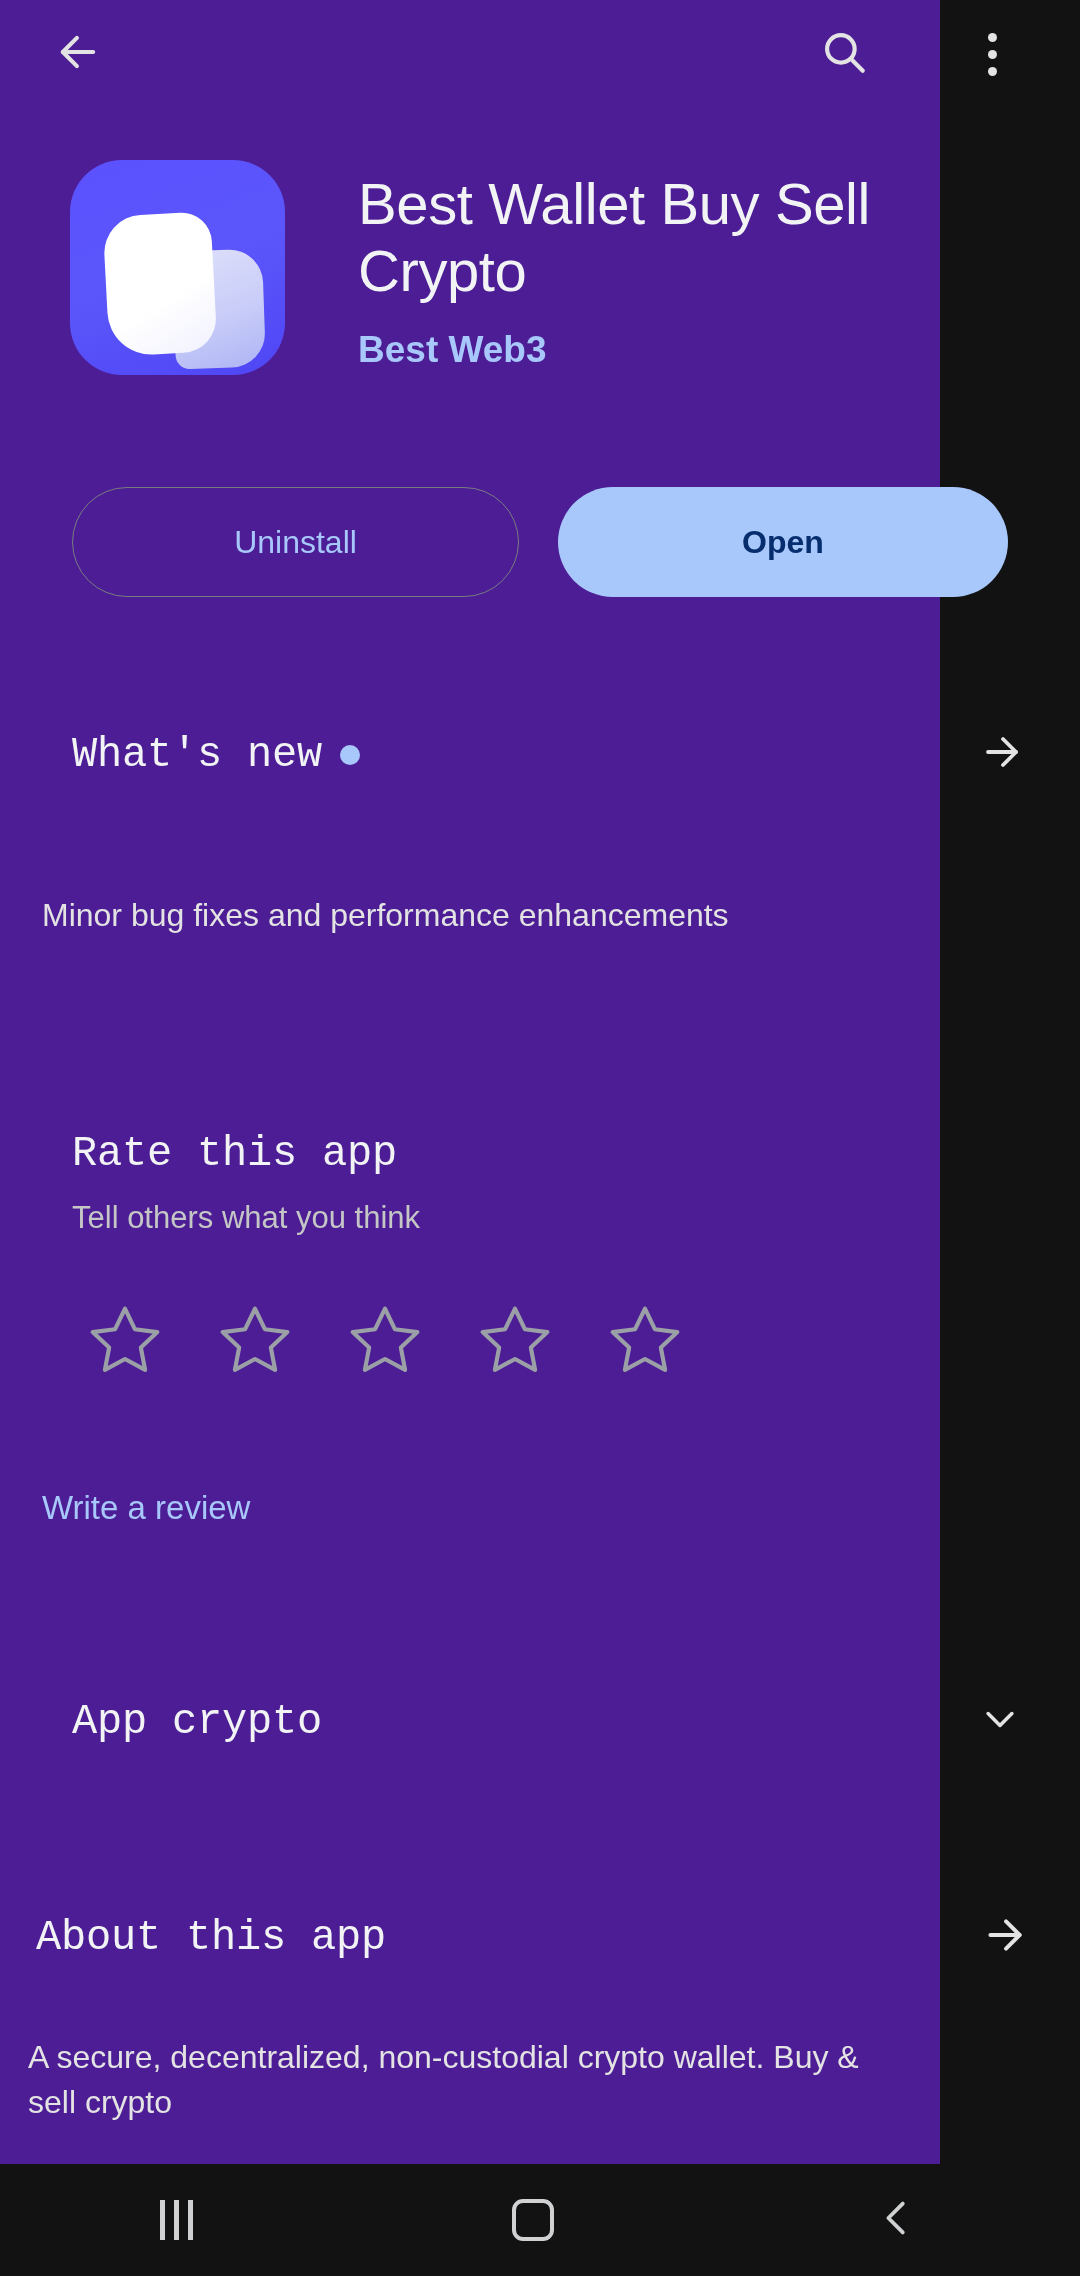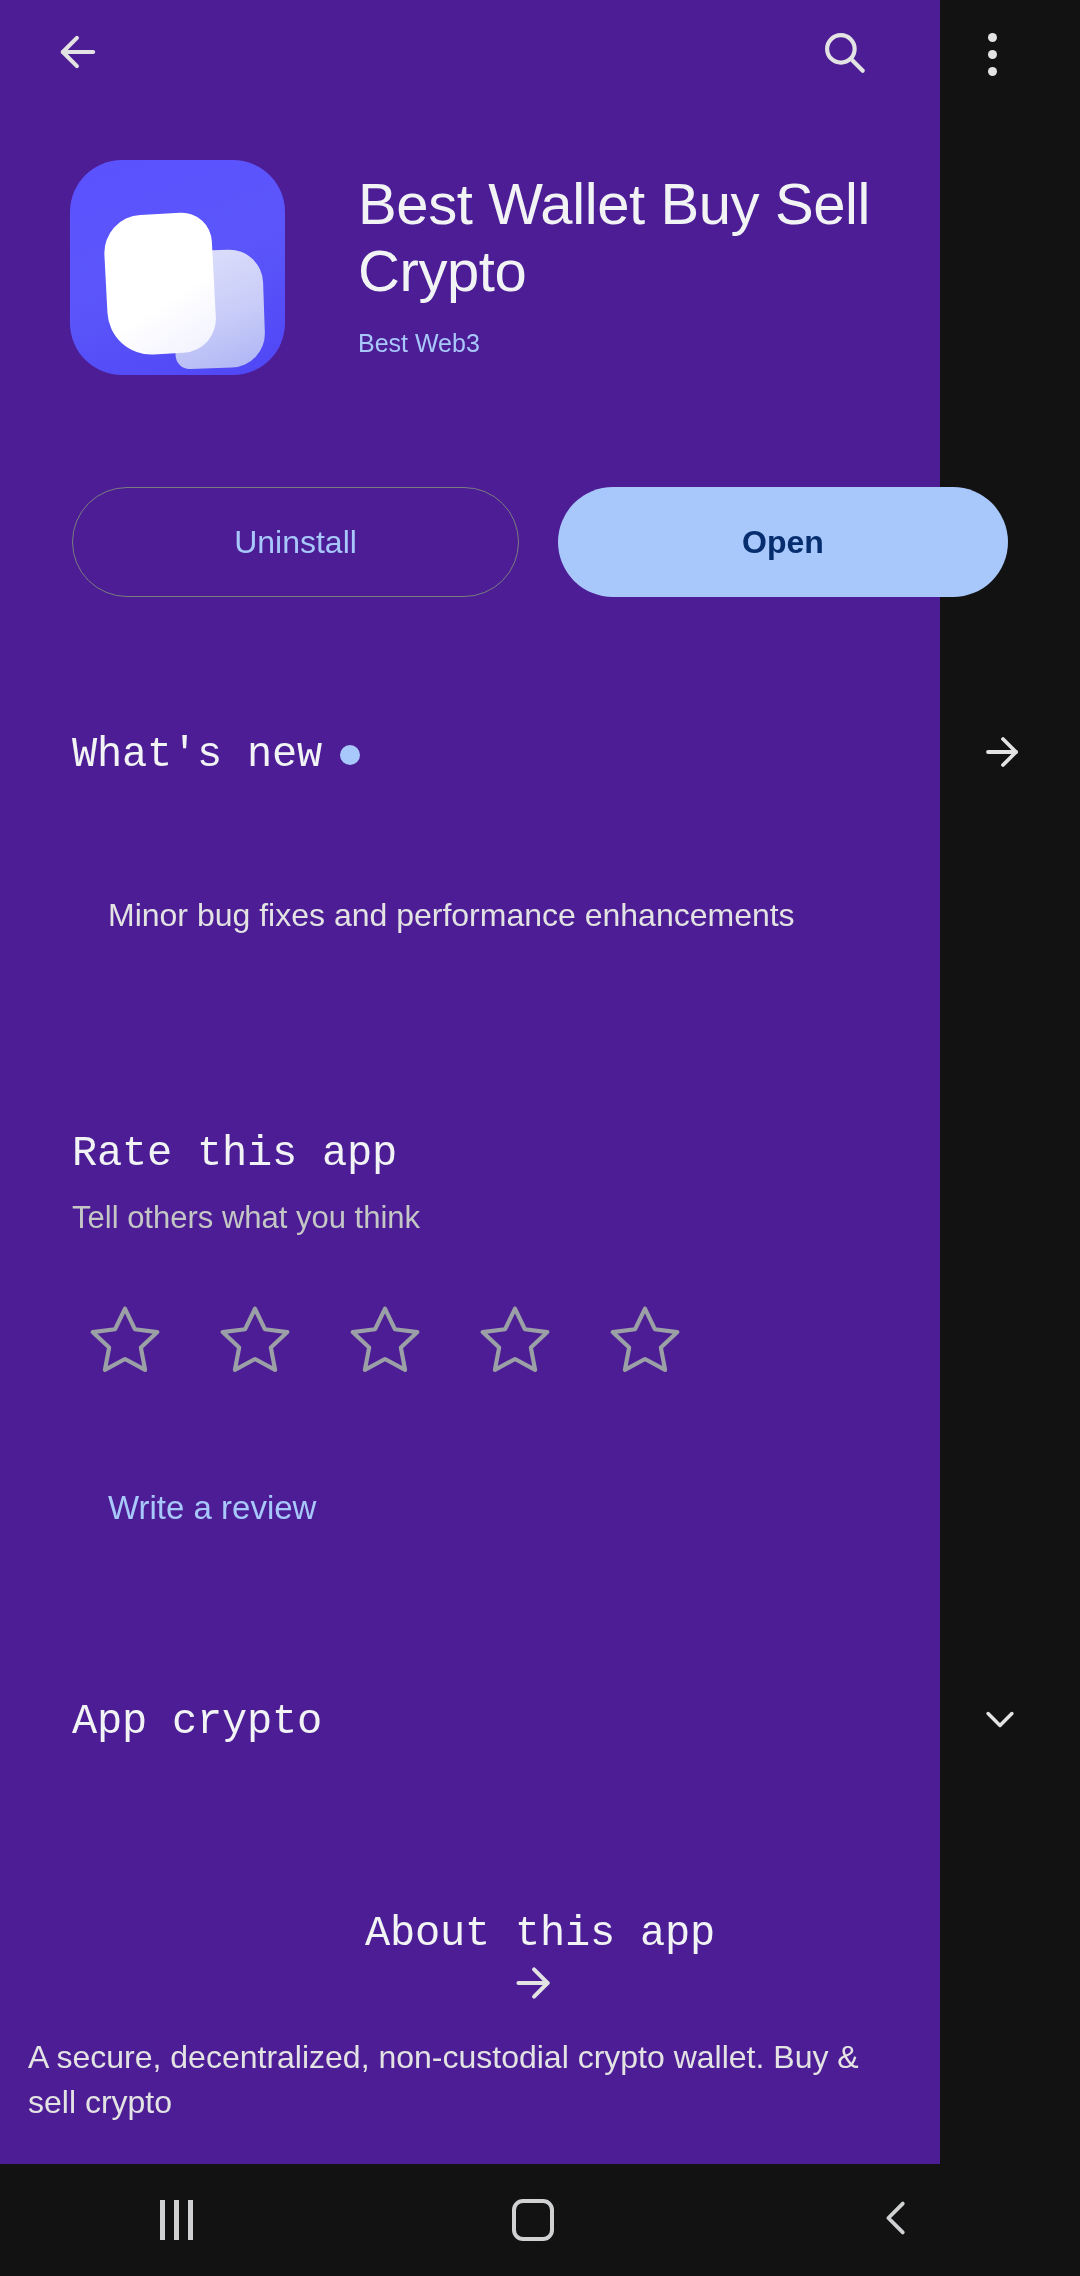--- a/index.html
+++ b/index.html
@@ -68,21 +68,21 @@
   }
   .app-title-wrap {
     position:absolute; left:358px; top:10px; width:660px;
   }
   .app-title {
     font-size:58px; line-height:1.16; font-weight:400;
     color:#f1f3f4; letter-spacing:-0.4px;
   }
   .app-dev {
     margin-top:24px;
-    font-size:25px; font-weight:400;
+    font-size:37px; font-weight:700;
     color:#a8c7fa;
   }
 
   
   .actions {
     position:absolute; top:487px; left:0; width:1080px;
   }
   .btn-uninstall {
     position:absolute; left:72px; top:0;
     width:447px; height:110px;
@@ -115,21 +115,21 @@
   .sec-title {
     font-size:42px; font-weight:400; color:#f1f3f4; letter-spacing:-0.2px;
     display:flex; align-items:center; gap:18px;
   }
   .newdot { width:20px; height:20px; border-radius:50%; background:#a8c7fa; display:inline-block; }
   .sub {
     padding:0 72px; margin-top:22px;
     font-size:31px; color:#c4c7c5;
   }
   .body-text {
-    padding:0 108px;
+    padding:0 42px;
     font-size:32px; line-height:1.42; color:#e3e3e3;
   }
 
   
   .stars {
     position:absolute; left:60px; top:1300px;
     width:960px; display:flex; align-items:center; gap:0;
   }
   .star { width:130px; display:flex; justify-content:center; }
 
@@ -267,21 +267,21 @@
         <span>
           <svg width="44" height="44" viewBox="0 0 24 24" fill="none" stroke="#e3e3e3" stroke-width="1.9" stroke-linecap="round" stroke-linejoin="round">
             <path d="M5.5 9l6.5 6.5L18.5 9"></path>
           </svg>
         </span>
       </div>
     </div>
   </div>
 
   <div class="sec" style="top:1910px;">
-    <div class="sec-head" style="padding-left:36px;flex-direction:column;">
+    <div class="sec-head" style="padding-left:36px;">
       <div class="sec-title">About this app</div>
       <div style="padding-right:14px;">
         <span>
           <svg width="50" height="50" viewBox="0 0 24 24" fill="none" stroke="#e3e3e3" stroke-width="1.9" stroke-linecap="round" stroke-linejoin="round">
             <path d="M5 12h14"></path>
               <path d="M12.5 5.5L19 12l-6.5 6.5"></path>
           </svg>
         </span>
       </div>
     </div>

